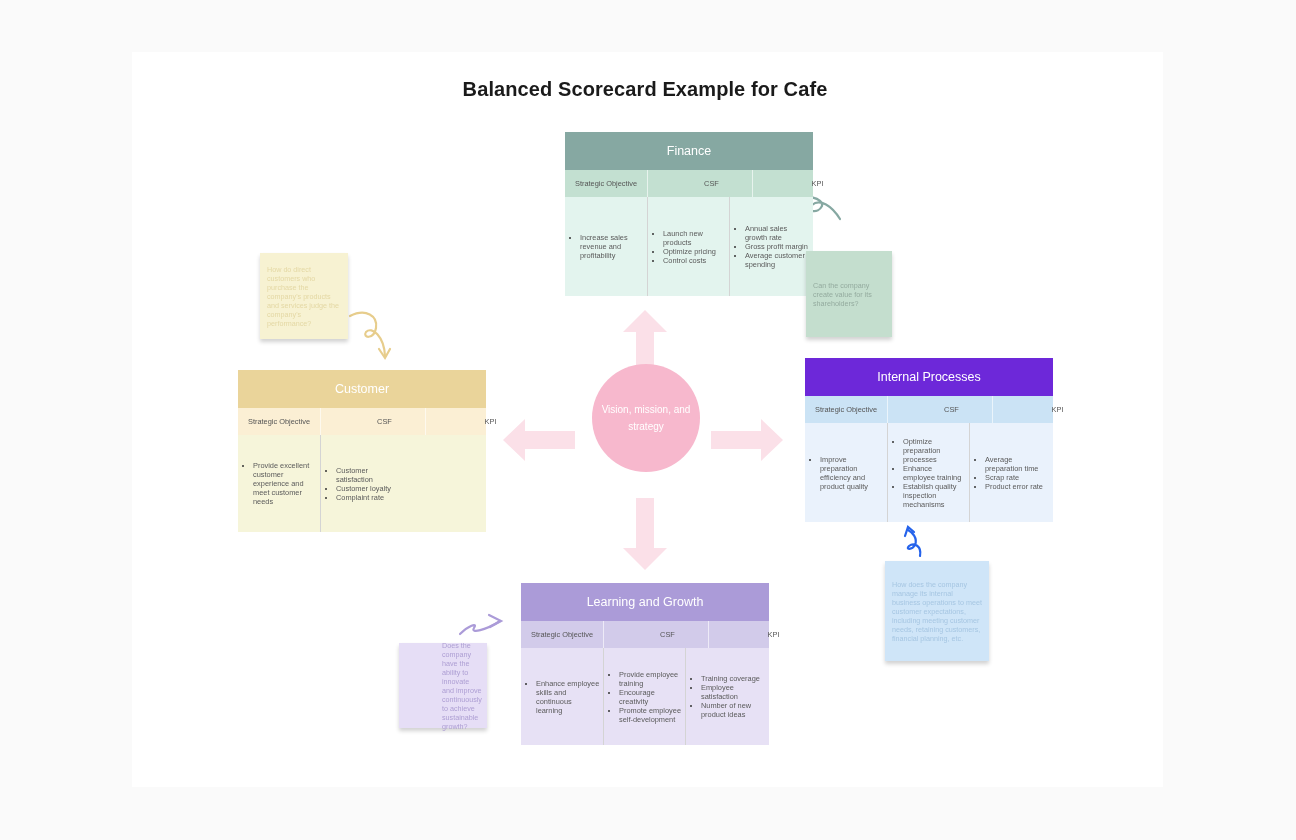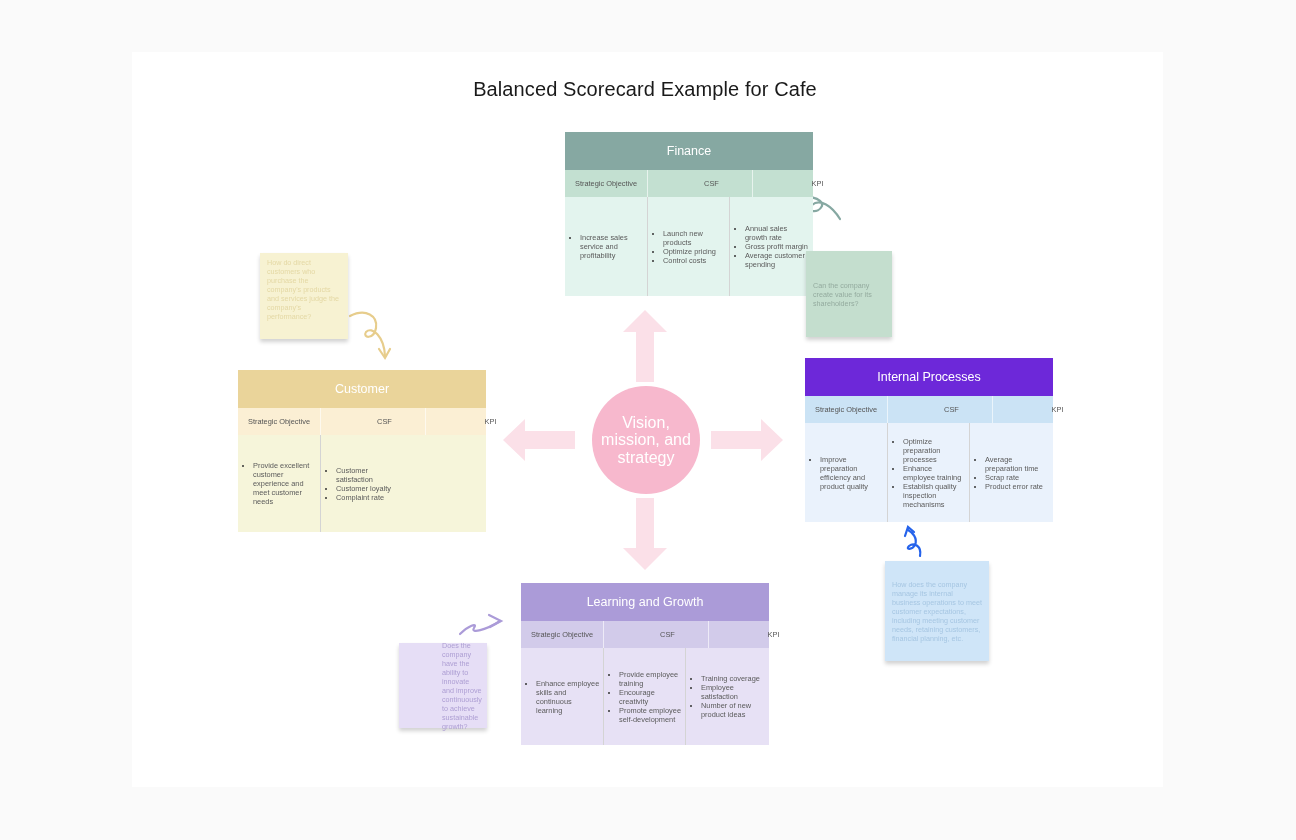--- a/index.html
+++ b/index.html
@@ -12,20 +12,21 @@
     }
     .canvas {
       position: absolute; left: 132px; top: 52px;
       width: 1031px; height: 735px;
       background: #ffffff;
     }
     .title {
       position: absolute; left: 0; top: 78px; width: 1290px;
       text-align: center; font-size: 20px; color: #1a1a1a;
       letter-spacing: 0.1px;
+      font-weight: bold;
     }
     .panel {
       position: absolute; width: 248px;
       font-size: 7.4px; color: #5a5a5a;
     }
     .panel .ph {
       height: 38px; display: flex; align-items: center; justify-content: center;
       color: #fff; font-size: 12.5px;
     }
     .panel .sub {
@@ -72,29 +73,29 @@
     #learning .sub { background: #d2cbea; }
     #learning .body { background: #e7e1f5; height: 97px; }
 
     .sticky {
       position: absolute; font-size: 7.2px; line-height: 9px;
       padding: 0 7px; box-sizing: border-box;
       box-shadow: 0 3px 4px rgba(0,0,0,0.18);
       display: flex; align-items: center;
     }
     #sticky-finance { left: 806px; top: 223px; width: 86px; height: 86px; background: #c4dece; color: #94ab9f; margin-top: 28px; }
-    #sticky-customer { left: 260px; top: 253px; width: 88px; height: 86px; background: #f7f2d2; color: #e4d8a4; align-items: flex-start; padding-top: 5px; }
+    #sticky-customer { left: 260px; top: 253px; width: 88px; height: 86px; background: #f7f2d2; color: #e4d8a4; align-items: flex-start; padding-top: 12px; }
     #sticky-internal { left: 885px; top: 561px; width: 104px; height: 100px; background: #cfe5f8; color: #a6c6e2; }
     #sticky-learning { left: 399px; top: 643px; width: 88px; height: 85px; background: #e6def6; color: #ad9ed3; padding-left: 43px; }
 
     .hub {
-      position: absolute; left: 592px; top: 386px; width: 108px; height: 108px;
+      position: absolute; left: 592px; top: 364px; width: 108px; height: 108px;
       border-radius: 50%; background: #f7b8cd;
       display: flex; align-items: center; justify-content: center;
-      text-align: center; color: #fff; font-size: 16px; line-height: 17.5px;
+      text-align: center; color: #fff; font-size: 10px; line-height: 17.5px;
     }
     .hub span { width: 90px; }
     svg.overlay { position: absolute; left: 0; top: 0; }
   </style>
 </head>
 <body>
 
 <div class="canvas"></div>
 
 <div class="title">Balanced Scorecard Example for Cafe</div>
@@ -131,21 +132,21 @@
 <div class="panel" id="finance">
   <div class="ph">Finance</div>
   <div class="sub">
     <div>Strategic Objective</div>
     <div>CSF</div>
     <div>KPI</div>
   </div>
   <div class="body">
     <div class="cell">
         <ul>
-          <li>Increase sales service and profitability</li>
+          <li>Increase sales revenue and profitability</li>
         </ul>
       </div>
     <div class="cell">
         <ul>
           <li>Launch new products</li>
           <li>Optimize pricing</li>
           <li>Control costs</li>
         </ul>
       </div>
     <div class="cell">

